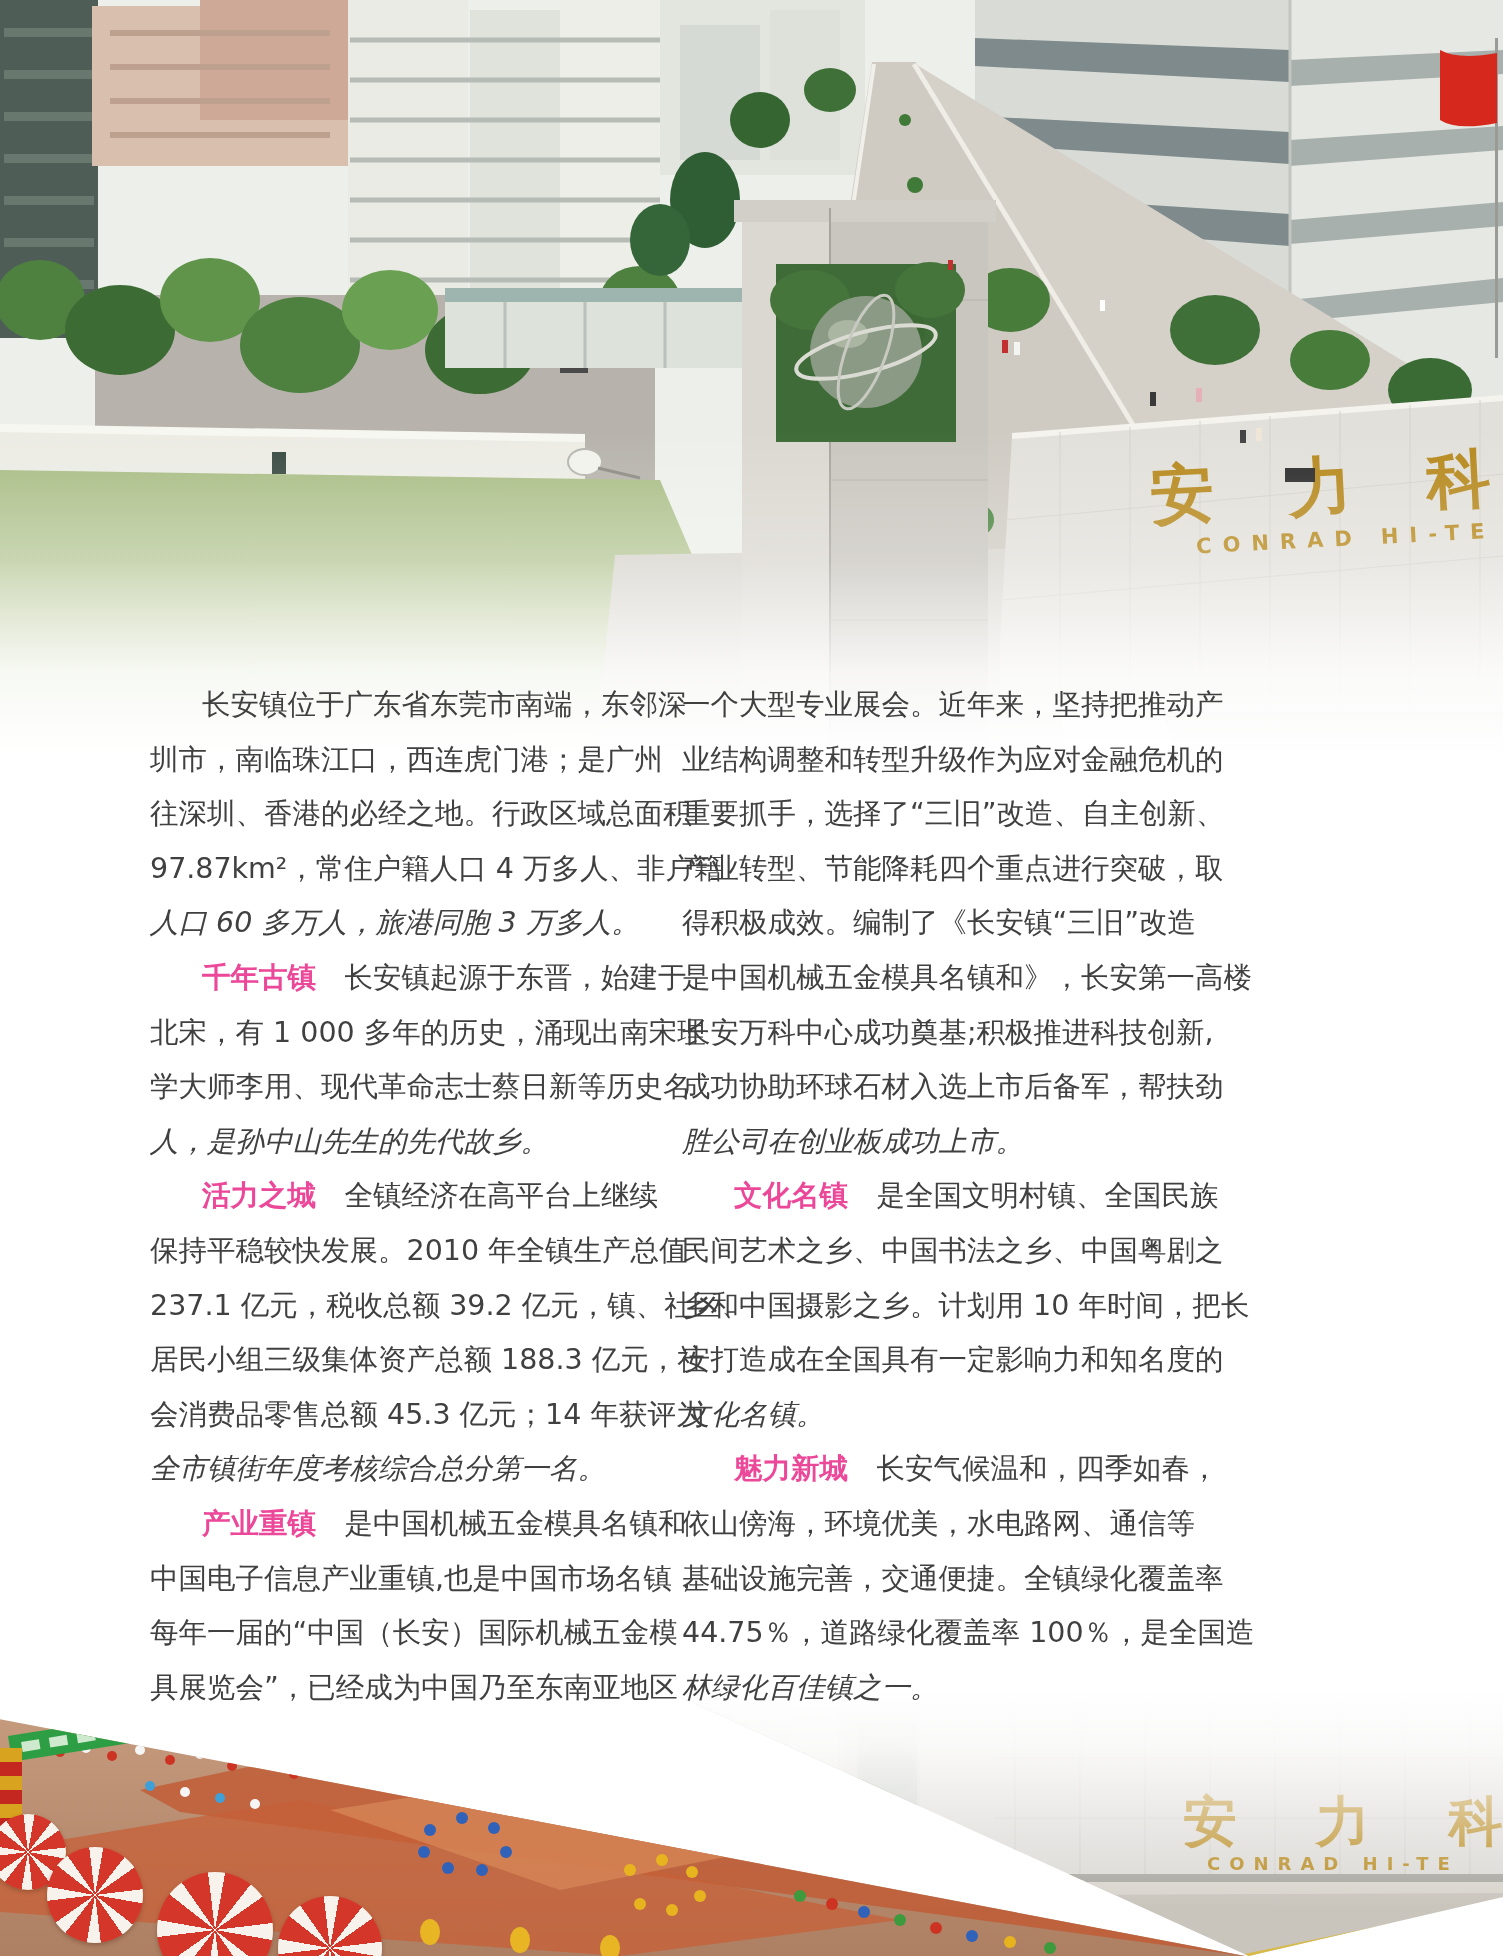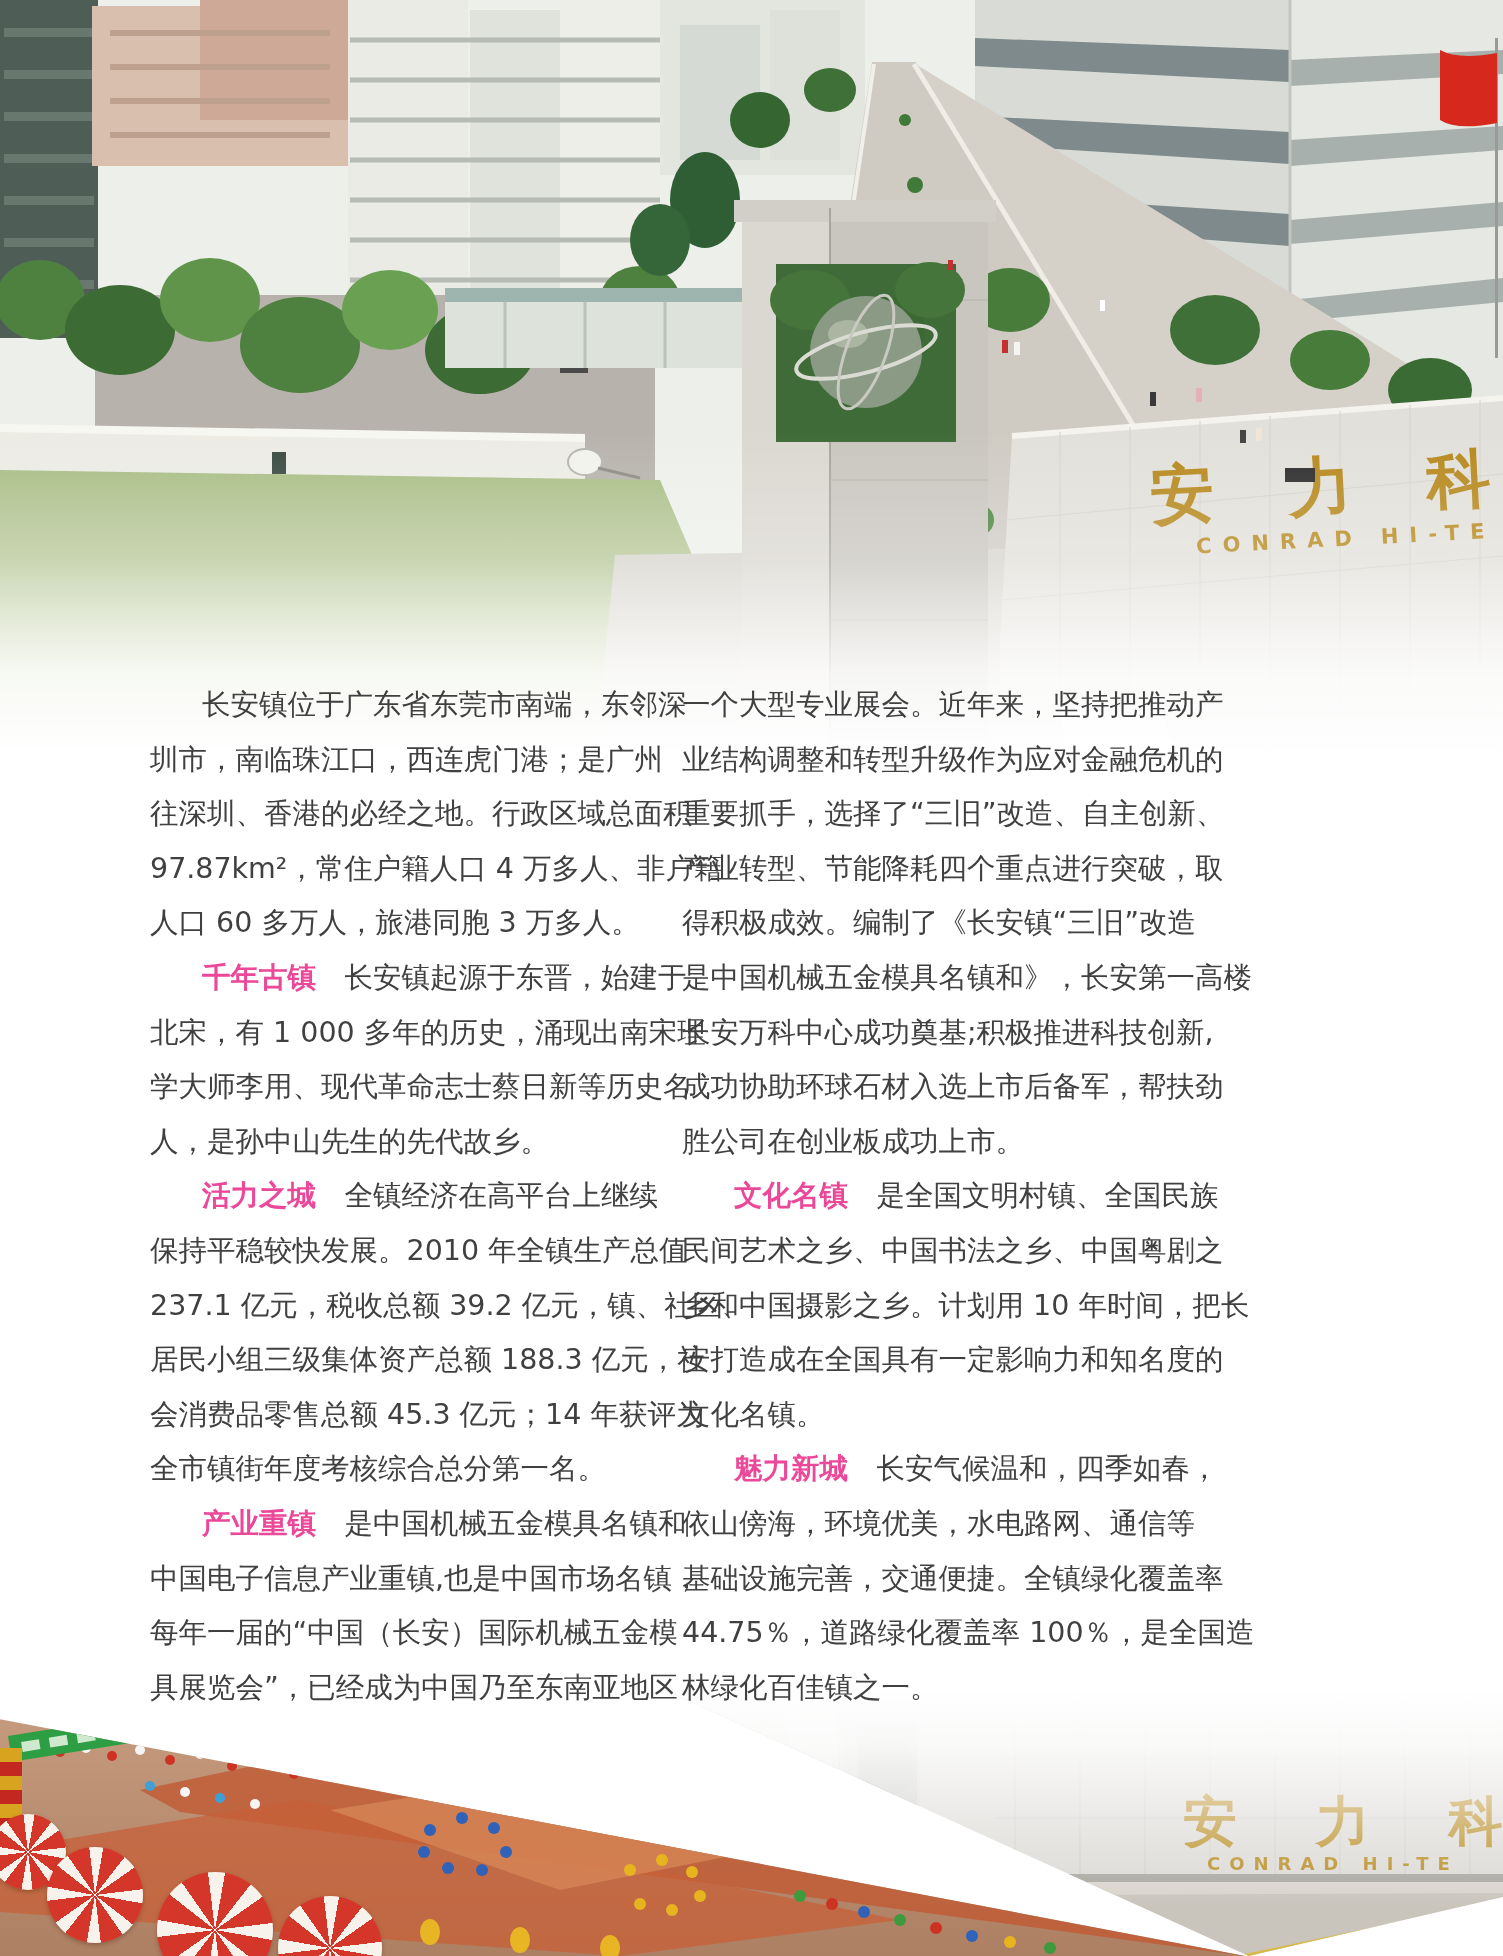--- a/index.html
+++ b/index.html
@@ -12,21 +12,21 @@
   .top-photo svg{display:block;}
   
   .column{position:absolute;top:678px;z-index:3;color:#404040;}
   .col-left{left:150px;width:490px;}
   .col-right{left:682px;width:496px;}
   .line{
     height:54.6px;line-height:54.6px;font-size:28.5px;
     text-align:justify;text-align-last:justify;text-justify:inter-character;
     white-space:nowrap;letter-spacing:0;
   }
-  .line.end{text-align-last:left;}
+  .line.end{text-align-last:left;font-style:italic;}
   .line.ind{text-indent:52px;}
   .lead{font-weight:bold;color:#ec4899;}
   
   .bottom-left-photo{
     position:absolute;left:0;top:1690px;width:1245px;height:266px;z-index:2;
     clip-path:polygon(0 11%,100% 100%,0 100%);
   }
   .bottom-right-photo{
     position:absolute;left:595px;top:1688px;width:908px;height:268px;z-index:1;
     clip-path:polygon(7.2% 0,100% 0,100% 78%,72% 100%);

